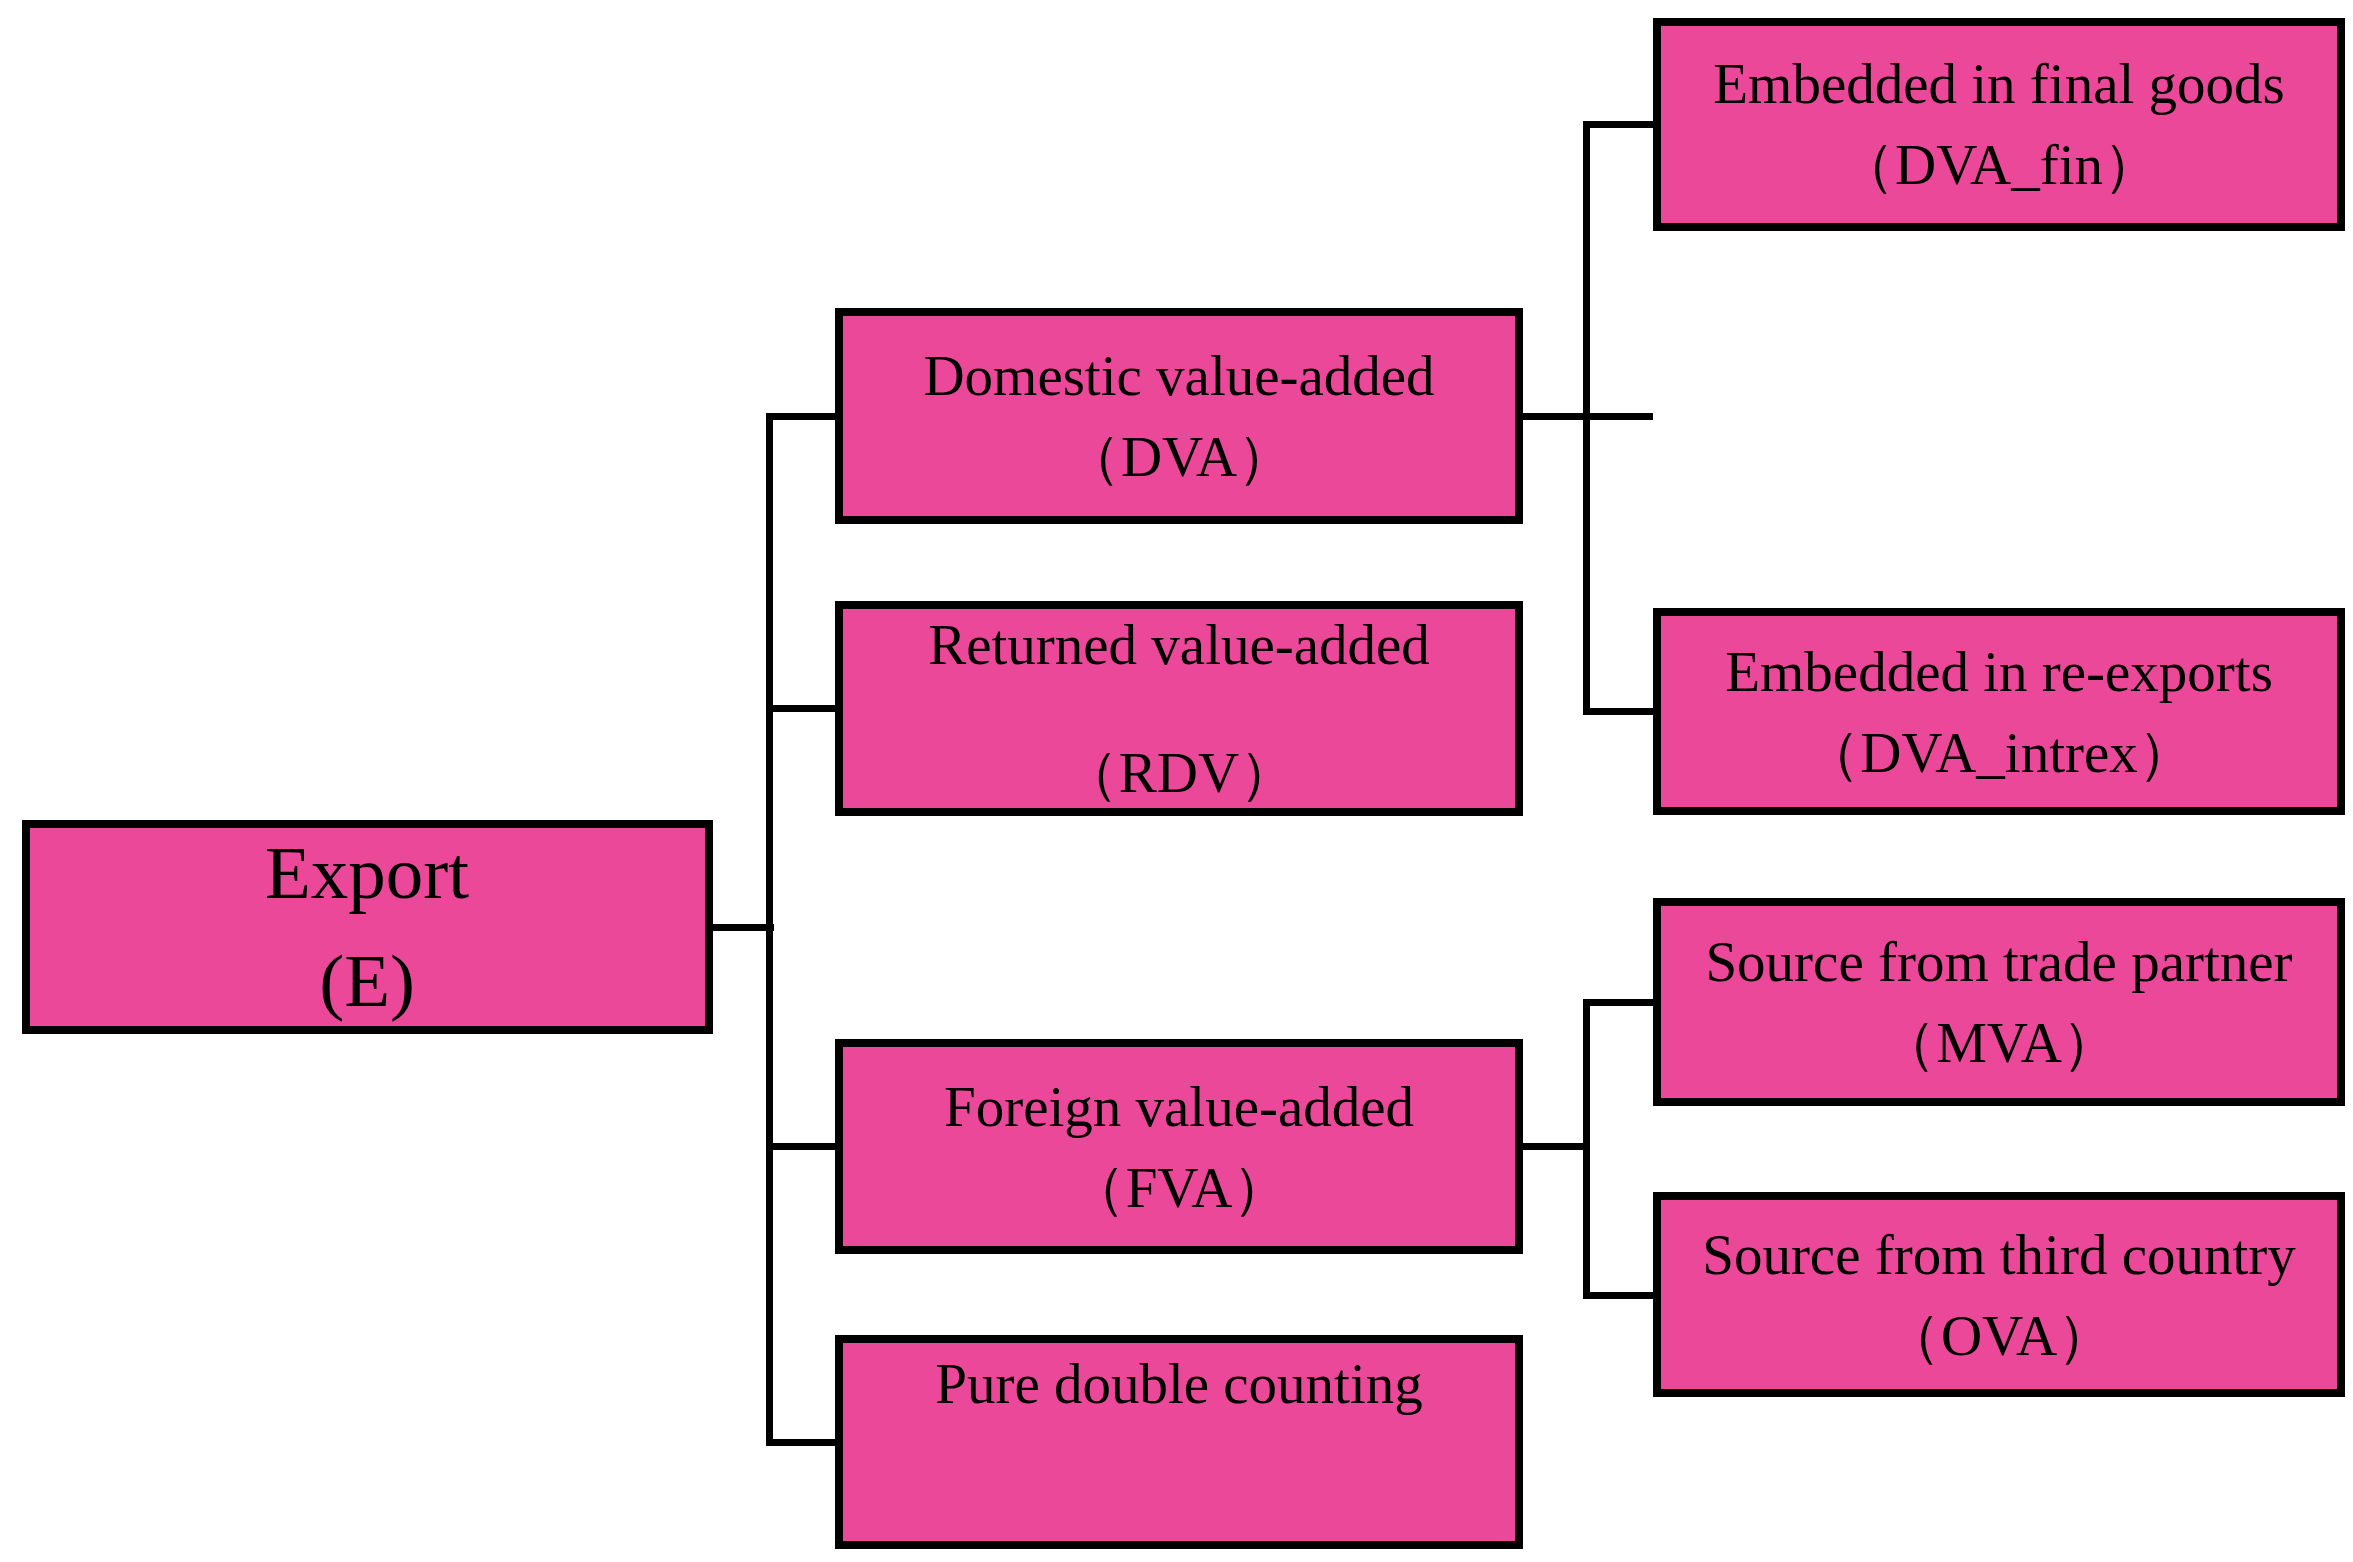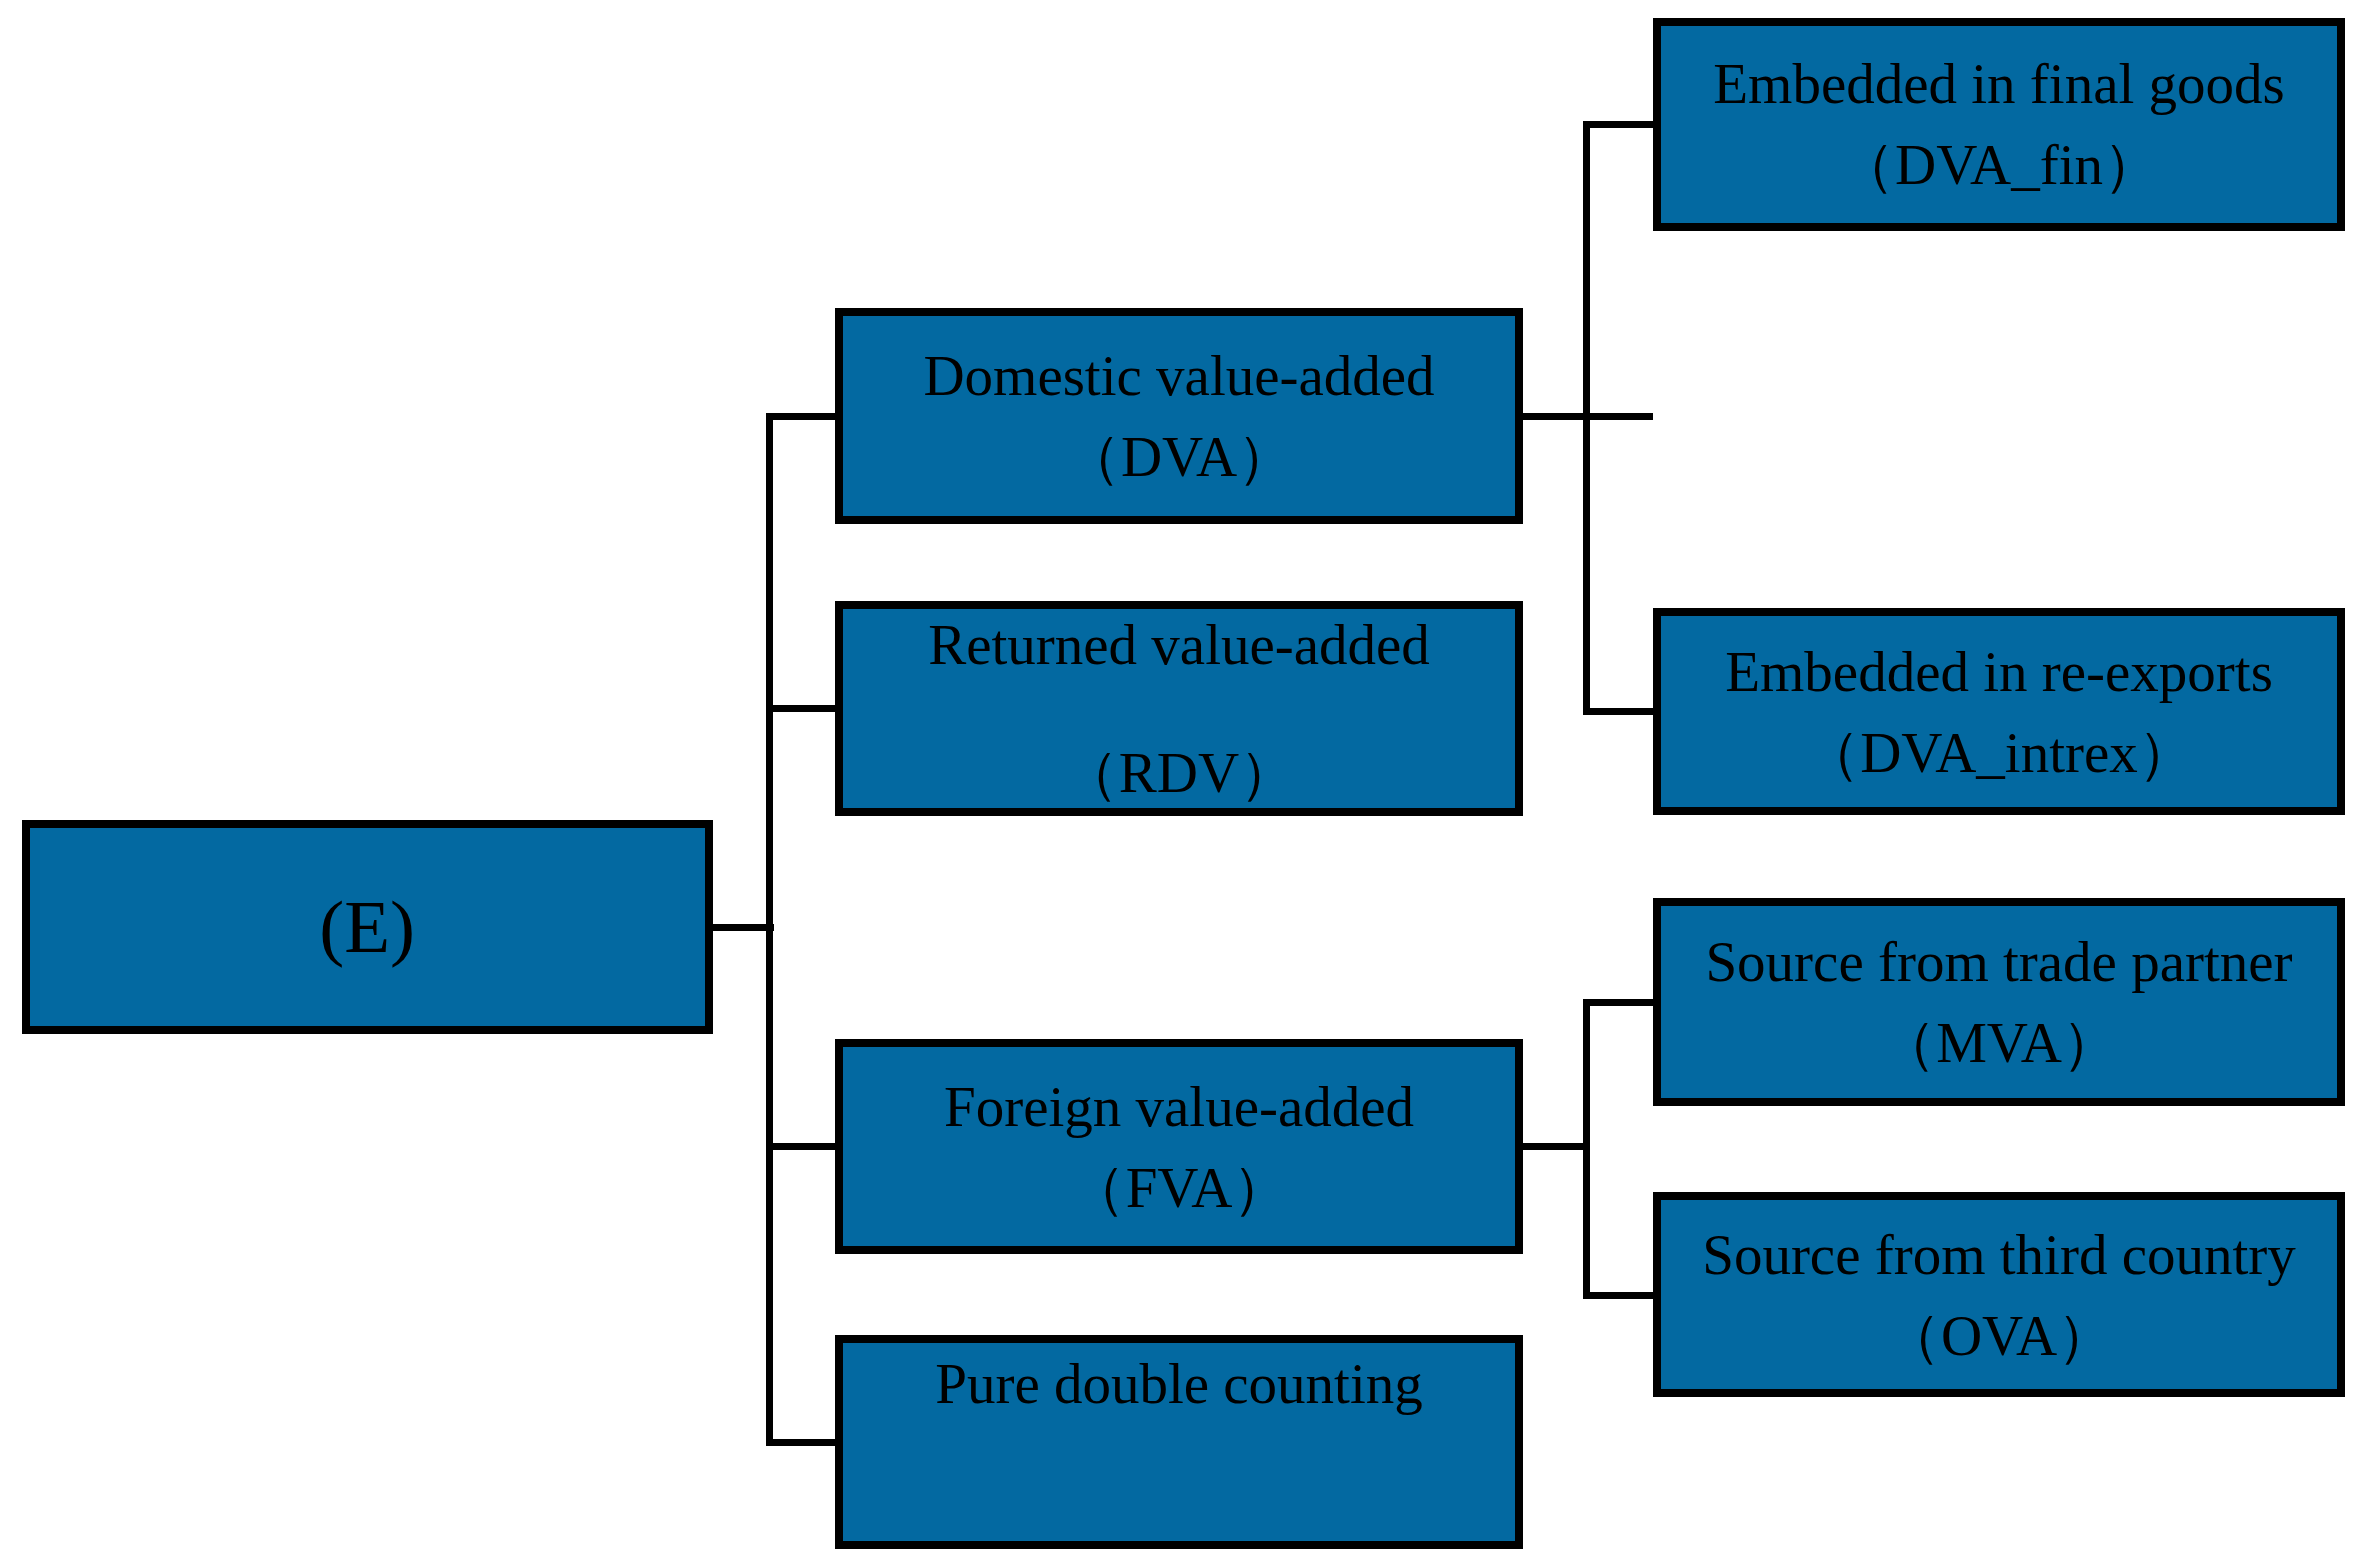--- a/index.html
+++ b/index.html
@@ -8,21 +8,21 @@
     width: 2354px;
     height: 1562px;
     background: #ffffff;
     font-family: "Liberation Serif", "DejaVu Serif", serif;
     color: #000000;
   }
   .node {
     position: absolute;
     box-sizing: border-box;
     border: 8px solid #000000;
-    background: #0369a1;
+    background: #ec4899;
     display: flex;
     flex-direction: column;
     align-items: center;
     justify-content: center;
     text-align: center;
   }
   .node .line {
     line-height: 81px;
     font-size: 57px;
     white-space: nowrap;
@@ -35,20 +35,21 @@
     position: absolute;
     background: #000000;
   }
 </style>
 </head>
 <body>
 
 <div id="canvas">
 
   <div class="node root" style="left:21.6px; top:820px; width:691px; height:214px;">
+    <div class="line">Export</div>
     <div class="line">(E)</div>
   </div>
 
   <div class="node" style="left:835px; top:308px; width:688px; height:216px;">
     <div class="line">Domestic value-added</div>
     <div class="line">（DVA）</div>
   </div>
 
   <div class="node" style="left:835px; top:601px; width:688px; height:215px;gap:47px;">
     <div class="line">Returned value-added</div>

